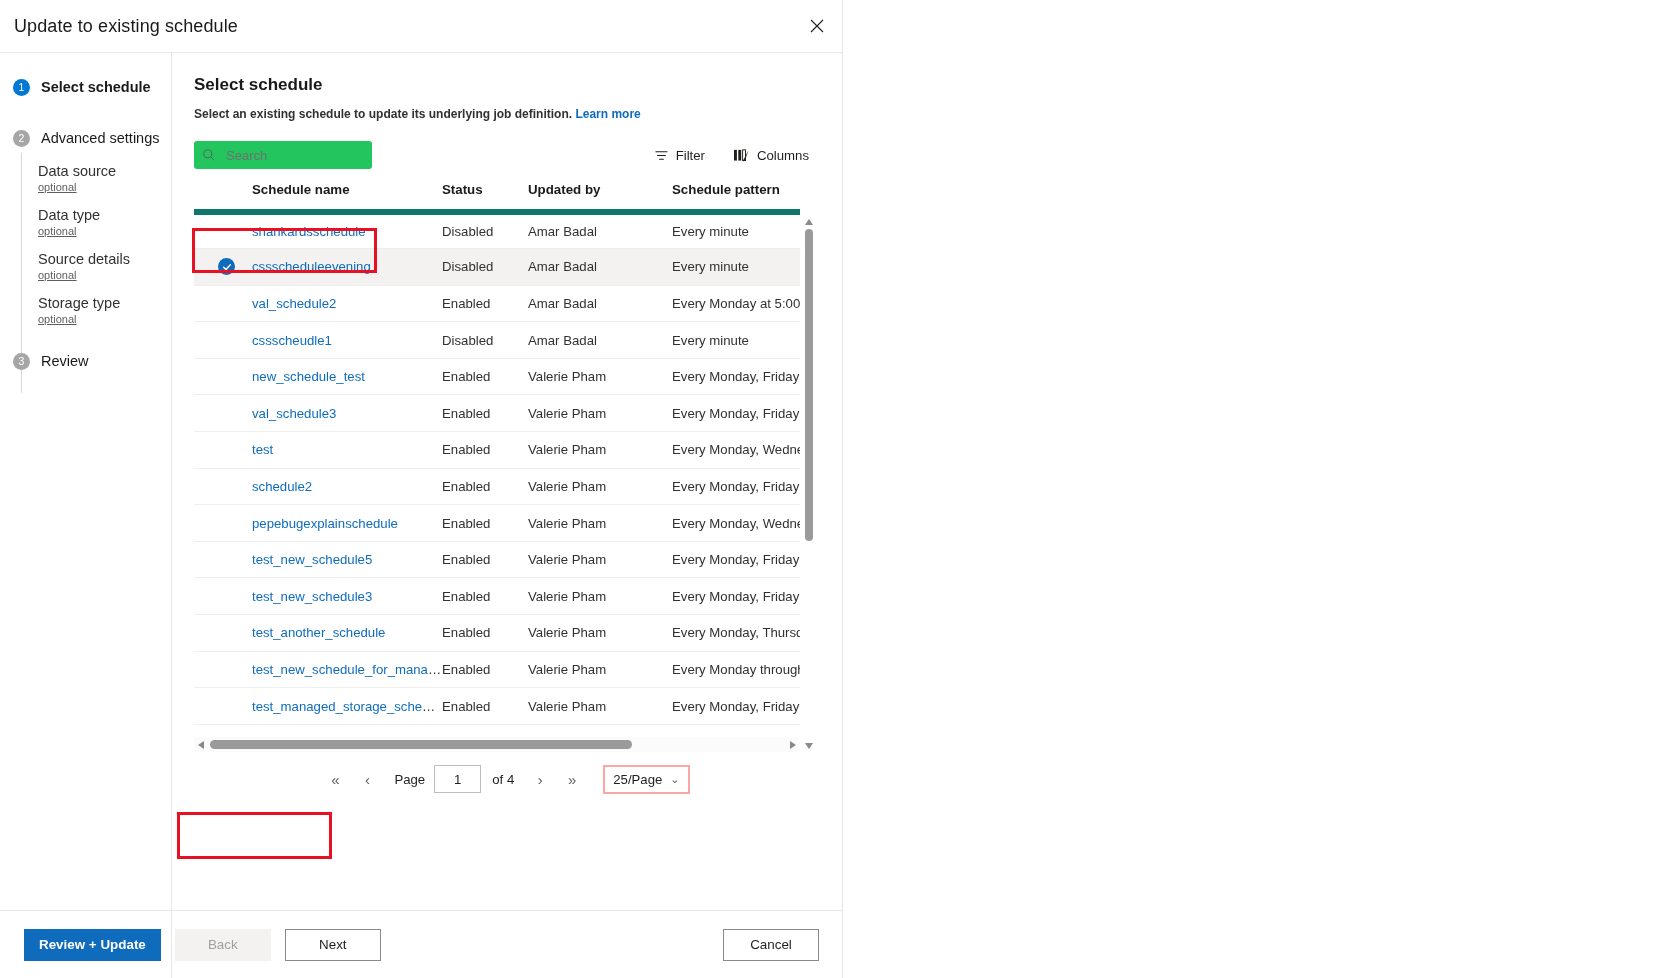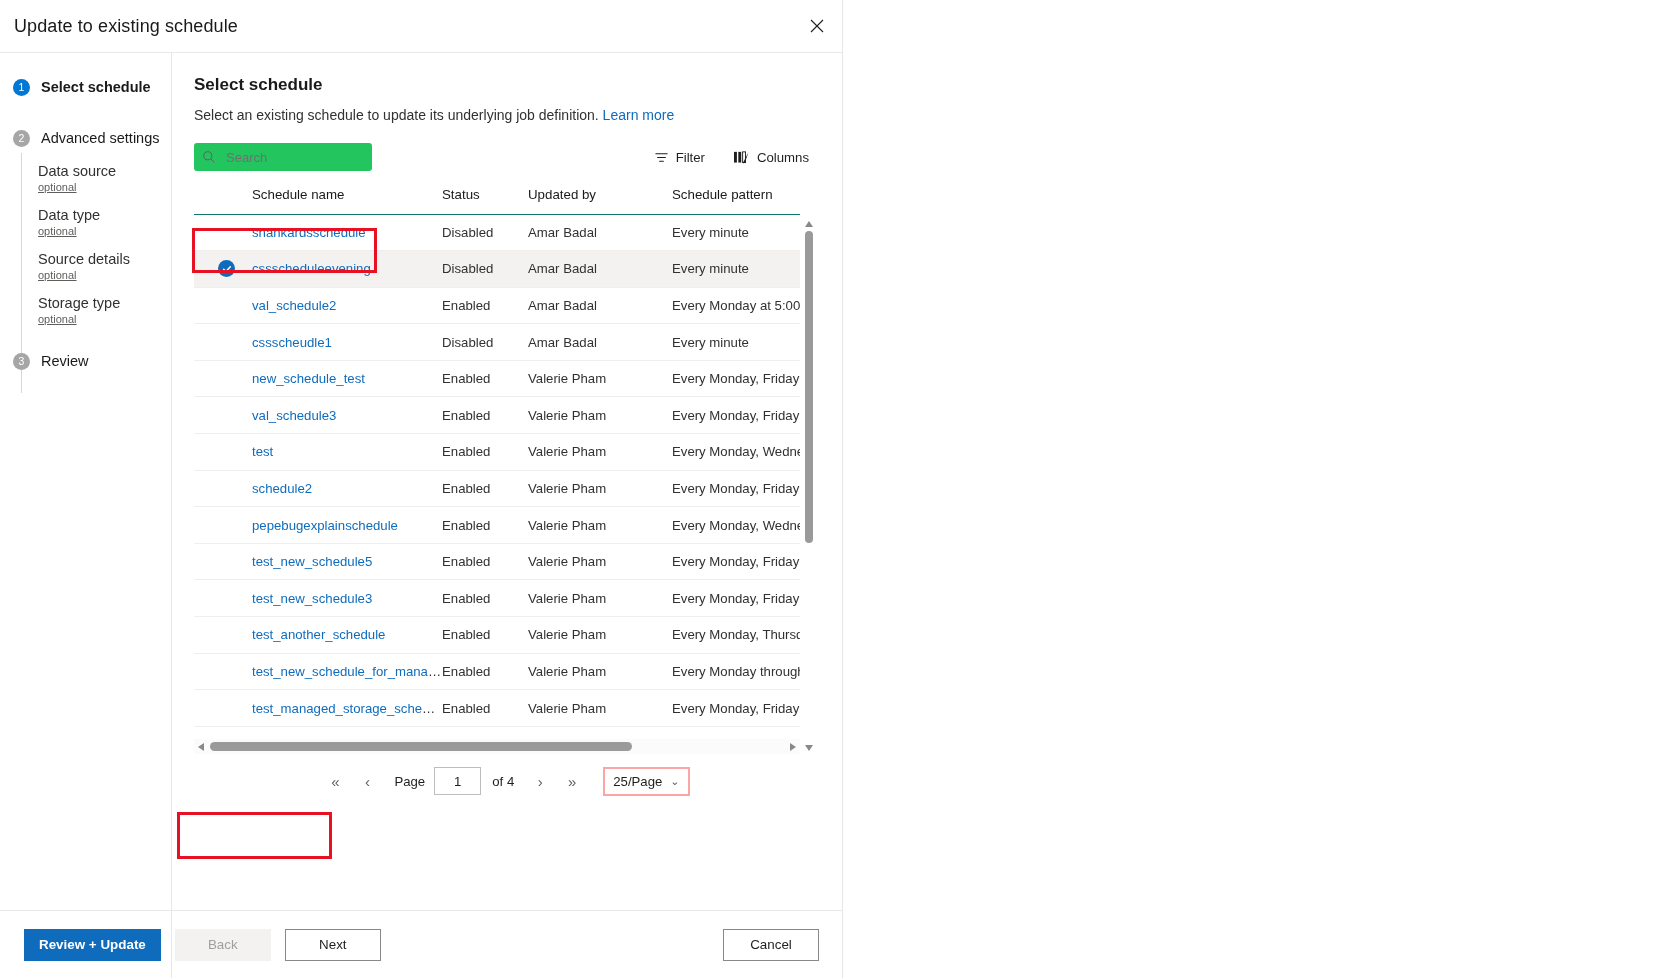--- a/index.html
+++ b/index.html
@@ -118,23 +118,24 @@
     padding: 22px 0 0 22px;
     position: relative;
   }
   .pane-title {
     font-size: 17px;
     font-weight: 600;
     color: #1b1a19;
     margin: 0 0 5px 0;
   }
   .pane-sub {
-    font-size: 14px;
+    font-size: 12px;
     color: #323130;
     margin: 12px 0 20px 0;
+    font-weight: bold;
   }
   .pane-sub a {
     color: #0f6cbd;
     text-decoration: none;
   }
 
   
   .toolbar {
     display: flex;
     align-items: center;
@@ -185,27 +186,27 @@
     position: relative;
   }
   table.grid {
     border-collapse: collapse;
     width: 760px;
     table-layout: fixed;
     font-size: 13.2px;
   }
   table.grid th {
     text-align: left;
-    font-weight: 400;
+    font-weight: 700;
     color: #1b1a19;
     font-size: 13.3px;
     padding: 0 0 12px 0;
     height: 30px;
     vertical-align: bottom;
-    border-bottom: 1px solid #0f766e;
+    border-bottom: 6px solid #0f766e;
   }
   table.grid td {
     padding: 0;
     height: 36.6px;
     color: #323130;
     border-bottom: 1px solid #f0eeec;
     vertical-align: middle;
     white-space: nowrap;
     overflow: hidden;
     text-overflow: ellipsis;

